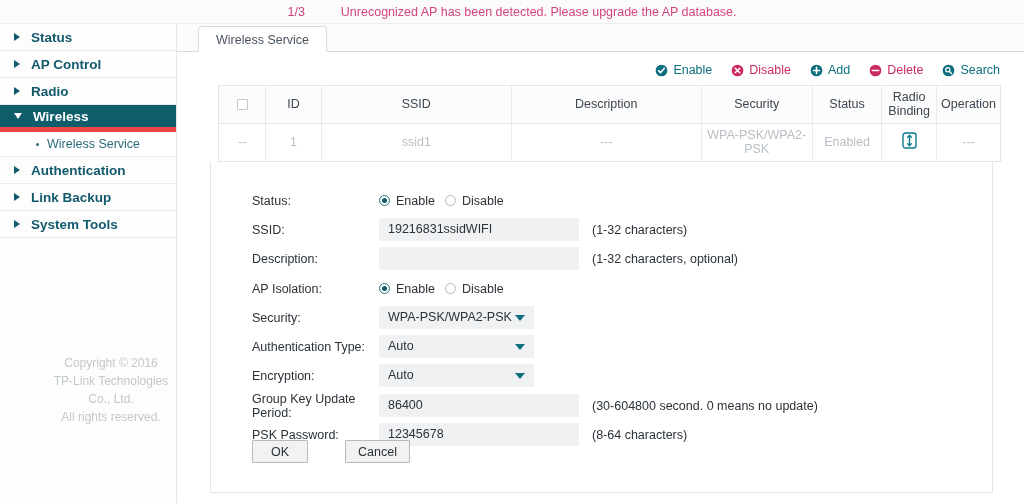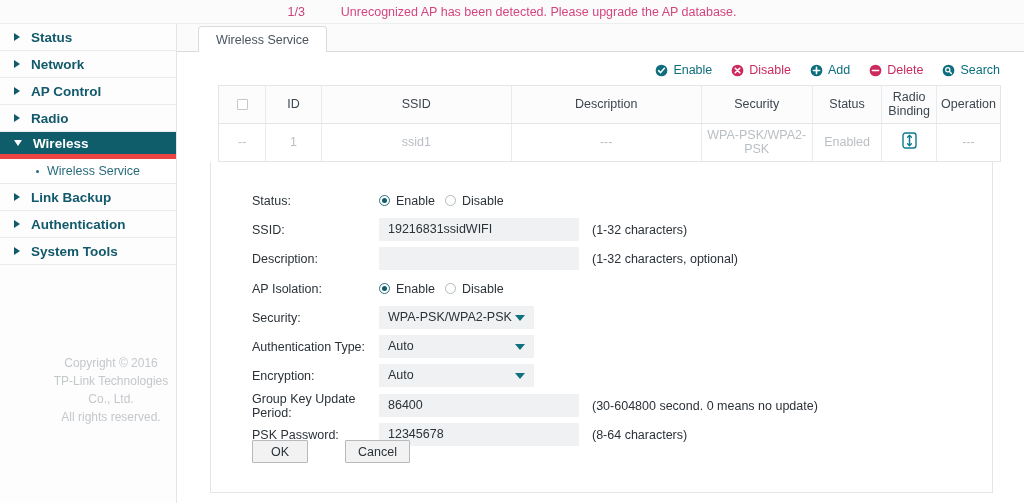--- a/index.html
+++ b/index.html
@@ -212,45 +212,41 @@
   </div>
 
   <nav class="sidebar">
 
     <div class="nav-item">
       <span class="arrow"></span>
       <span>Status</span>
     </div>
     <div class="nav-item">
       <span class="arrow"></span>
-      <span>Network</span>
-    </div>
-    <div class="nav-item">
-      <span class="arrow"></span>
       <span>AP Control</span>
     </div>
     <div class="nav-item">
       <span class="arrow"></span>
       <span>Radio</span>
     </div>
     <div class="nav-item active">
       <span class="arrow"></span>
       <span>Wireless</span>
     </div>
     <div class="nav-sub">
       <span class="dot"></span>
       <span>Wireless Service</span>
     </div>
     <div class="nav-item">
       <span class="arrow"></span>
+      <span>Authentication</span>
+    </div>
+    <div class="nav-item">
+      <span class="arrow"></span>
       <span>Link Backup</span>
-    </div>
-    <div class="nav-item">
-      <span class="arrow"></span>
-      <span>Authentication</span>
     </div>
     <div class="nav-item">
       <span class="arrow"></span>
       <span>System Tools</span>
     </div>
 
     <div class="copyright">
       <div>Copyright © 2016</div>
       <div>TP-Link Technologies Co., Ltd.</div>
       <div>All rights reserved.</div>

